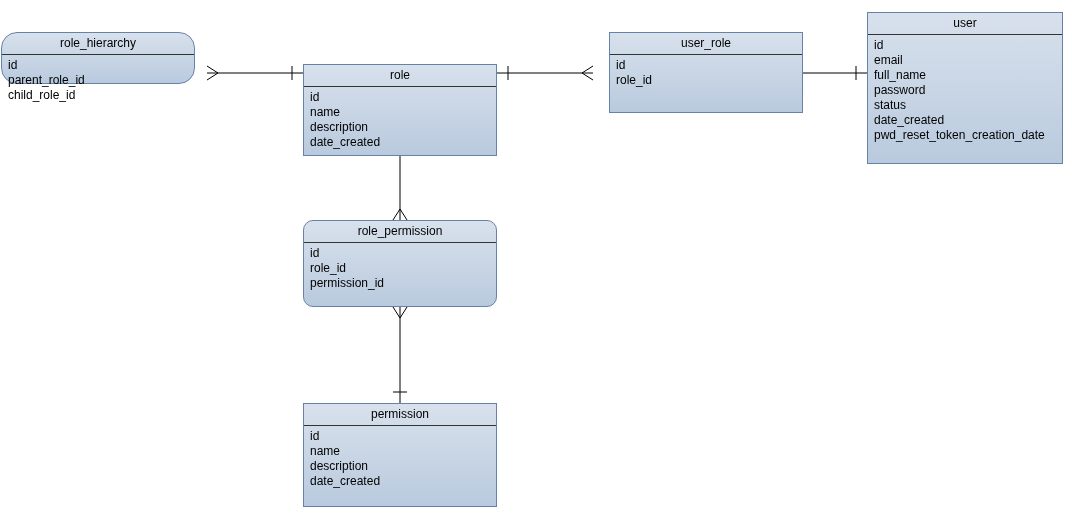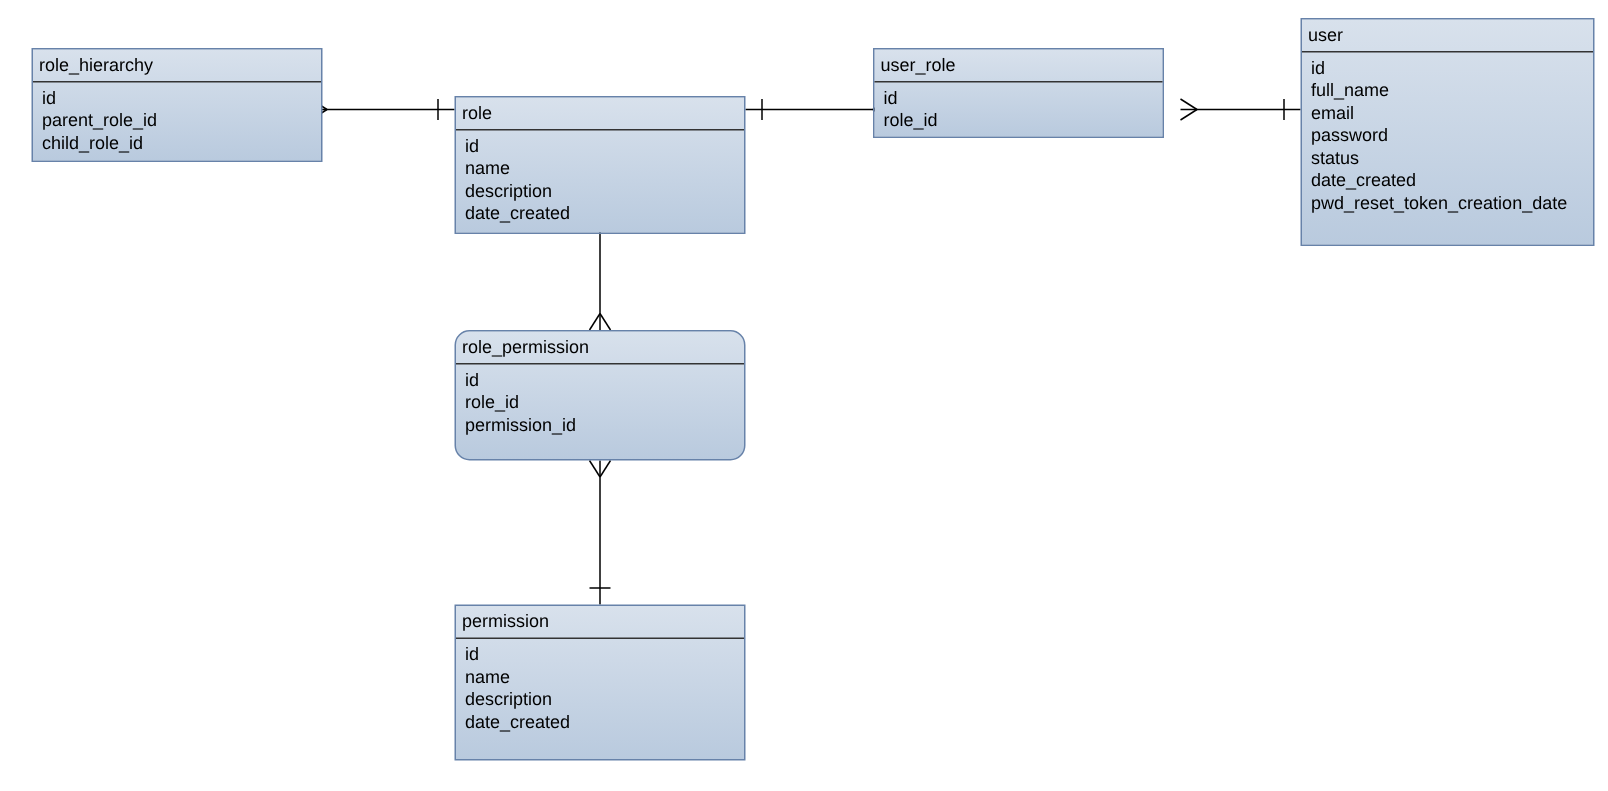--- a/index.html
+++ b/index.html
@@ -18,20 +18,21 @@
     width: 1072px;
     height: 527px;
   }
   .entity {
     position: absolute;
     border: 1px solid #6782a9;
     background: linear-gradient(to bottom, #d8e1ec 0%, #b9cade 100%);
     box-sizing: border-box;
   }
   .entity .title {
+    text-align: center;
     font-weight: normal;
     padding: 3px 4px 4px 4px;
     border-bottom: 1px solid #333;
     font-size: 12px;
   }
   .entity .attrs {
     padding: 3px 6px 4px 6px;
     font-size: 12px;
     line-height: 15px;
   }
@@ -93,53 +94,53 @@
     <g>
       <line x1="400" y1="307" x2="400" y2="403"></line>
 
       <line x1="400" y1="318" x2="393" y2="307"></line>
       <line x1="400" y1="318" x2="407" y2="307"></line>
 
       <line x1="393" y1="392" x2="407" y2="392"></line>
     </g>
   </svg>
 
-  <div class="entity" style="left:21px; top:32px; width:194px; height:76px;">
+  <div class="entity" style="left:1px; top:32px; width:194px; height:52px;border-radius:16px;">
     <div class="title">role_hierarchy</div>
     <div class="attrs">
       <div>id</div>
       <div>parent_role_id</div>
       <div>child_role_id</div>
     </div>
   </div>
 
   <div class="entity" style="left:303px; top:32px; width:194px; height:92px;margin-top:32px;">
     <div class="title">role</div>
     <div class="attrs">
       <div>id</div>
       <div>name</div>
       <div>description</div>
       <div>date_created</div>
     </div>
   </div>
 
-  <div class="entity" style="left:582px; top:32px; width:194px; height:60px;">
+  <div class="entity" style="left:609px; top:32px; width:194px; height:81px;">
     <div class="title">user_role</div>
     <div class="attrs">
       <div>id</div>
       <div>role_id</div>
     </div>
   </div>
 
   <div class="entity" style="left:867px; top:12px; width:196px; height:152px;">
     <div class="title">user</div>
     <div class="attrs">
       <div>id</div>
+      <div>email</div>
       <div>full_name</div>
-      <div>email</div>
       <div>password</div>
       <div>status</div>
       <div>date_created</div>
       <div>pwd_reset_token_creation_date</div>
     </div>
   </div>
 
   <div class="entity" style="left:303px; top:220px; width:194px; height:87px;border-radius:10px;">
     <div class="title">role_permission</div>
     <div class="attrs">

